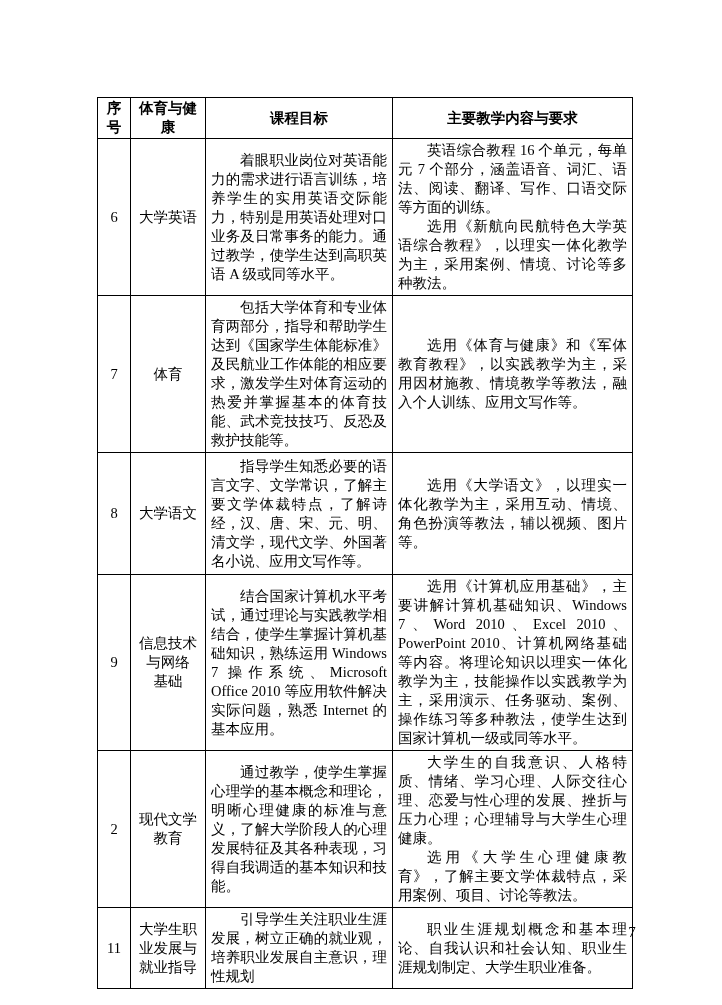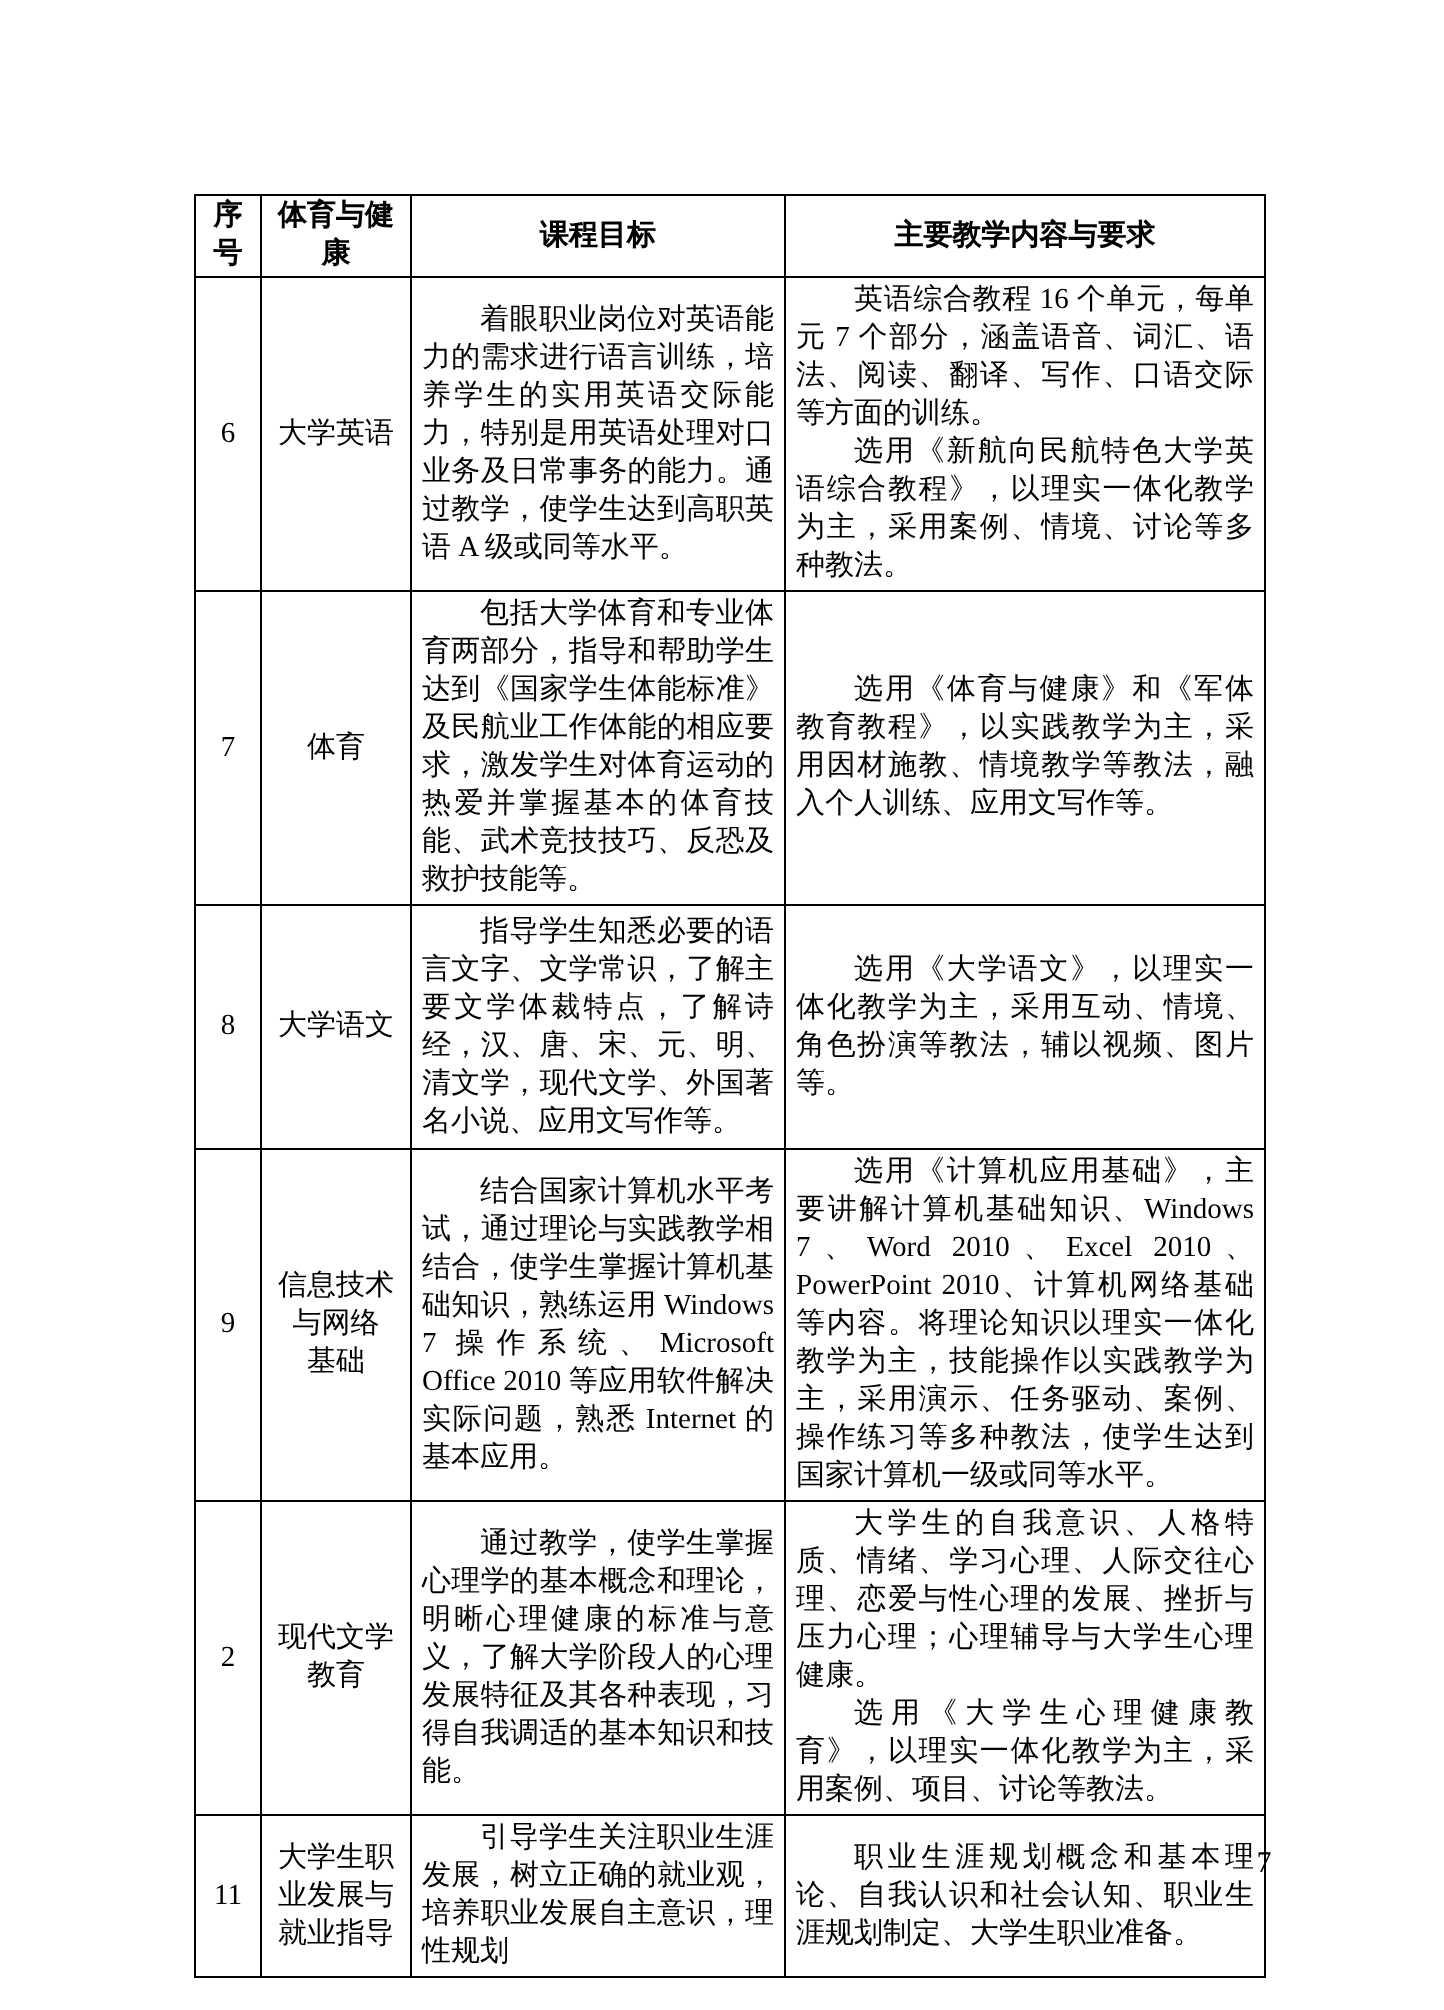--- a/index.html
+++ b/index.html
@@ -135,21 +135,21 @@
       </tr>
       <tr>
         <td class="c-no">2</td>
         <td class="c-name">现代文学
 教育</td>
         <td class="c-obj">
             <p class="para">通过教学，使学生掌握心理学的基本概念和理论，明晰心理健康的标准与意义，了解大学阶段人的心理发展特征及其各种表现，习得自我调适的基本知识和技能。</p>
           </td>
         <td class="c-content">
             <p class="para">大学生的自我意识、人格特质、情绪、学习心理、人际交往心理、恋爱与性心理的发展、挫折与压力心理；心理辅导与大学生心理健康。</p>
-            <p class="para">选用《大学生心理健康教育》，以理实一体化教学为主，采用案例、项目、讨论等教法。</p>
+            <p class="para">选用《大学生心理健康教育》，了解主要文学体裁特点，采用案例、项目、讨论等教法。</p>
           </td>
       </tr>
       <tr>
         <td class="c-no">11</td>
         <td class="c-name">大学生职
 业发展与
 就业指导</td>
         <td class="c-obj">
             <p class="para">引导学生关注职业生涯发展，树立正确的就业观，培养职业发展自主意识，理性规划</p>
           </td>

